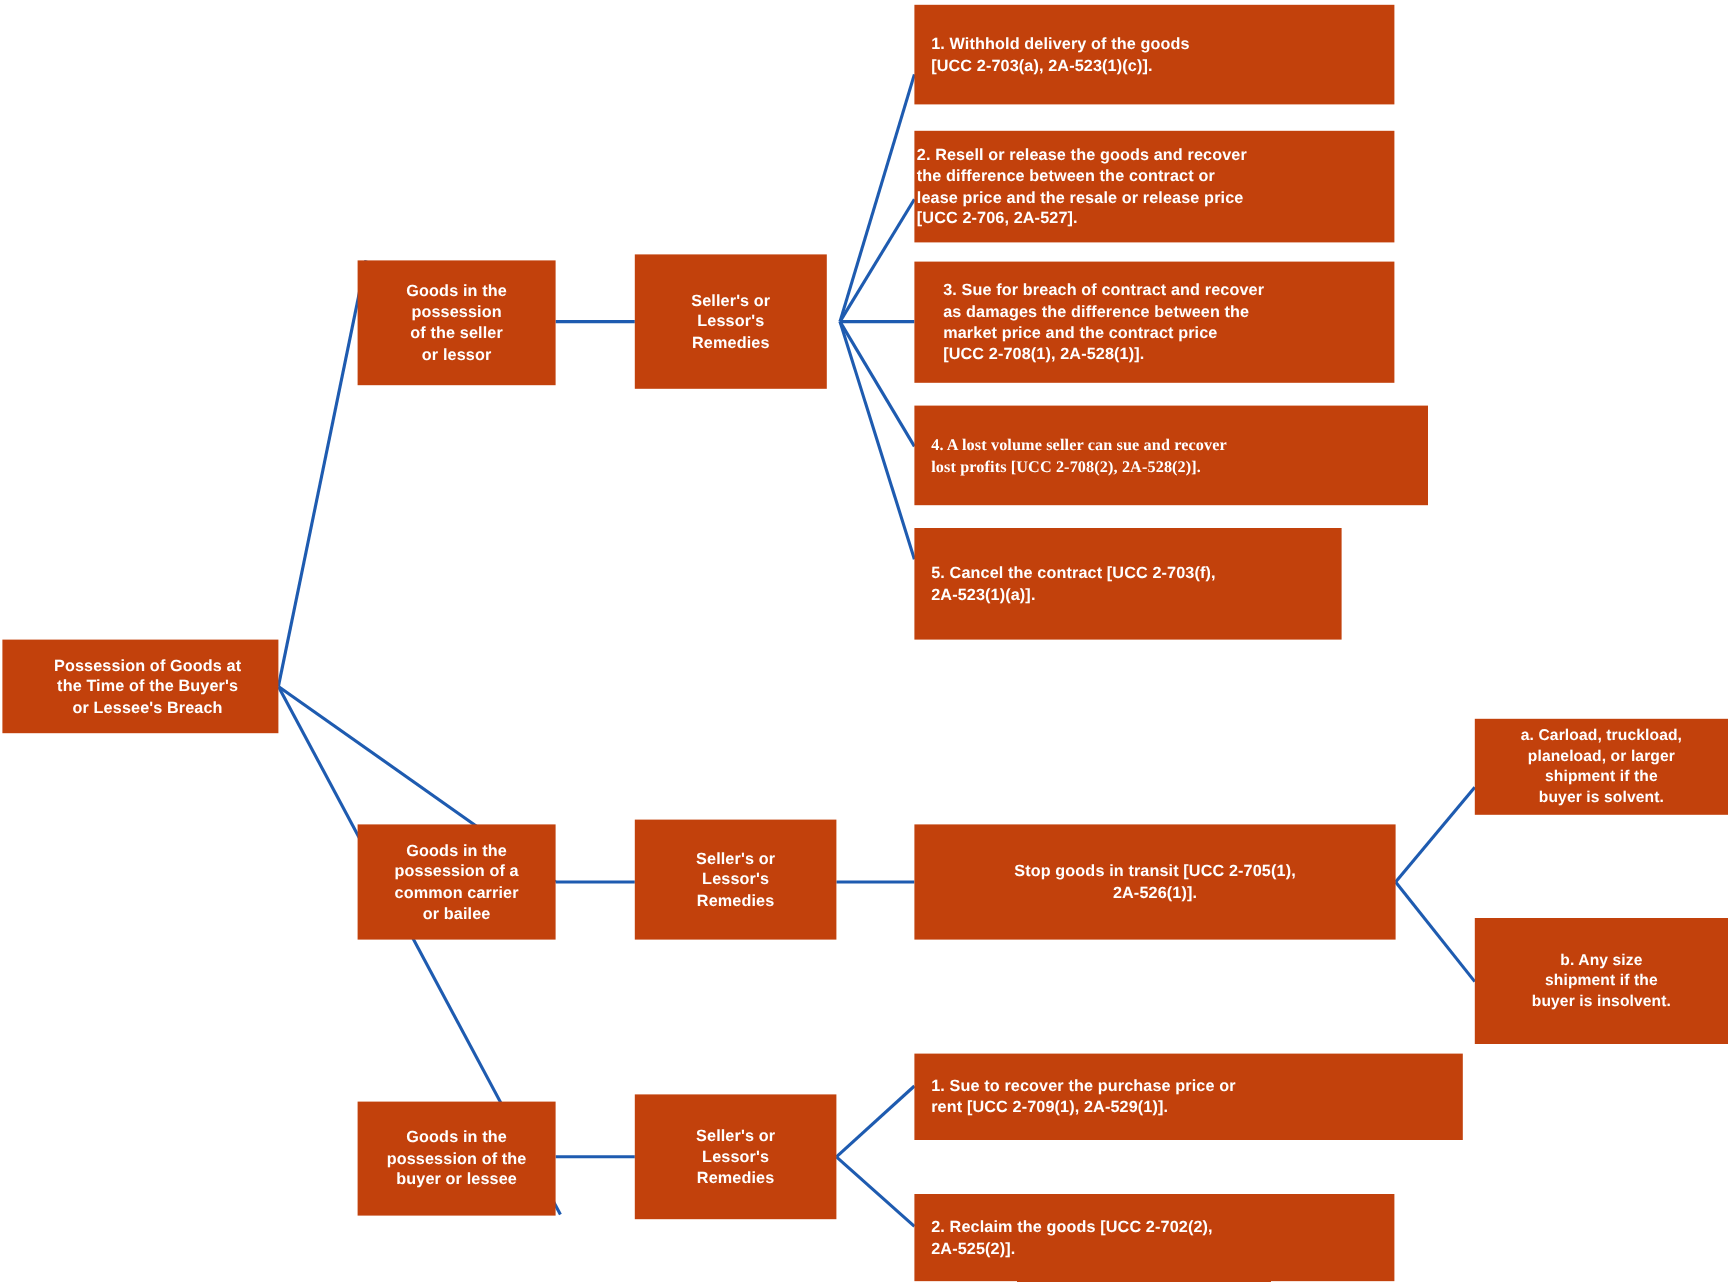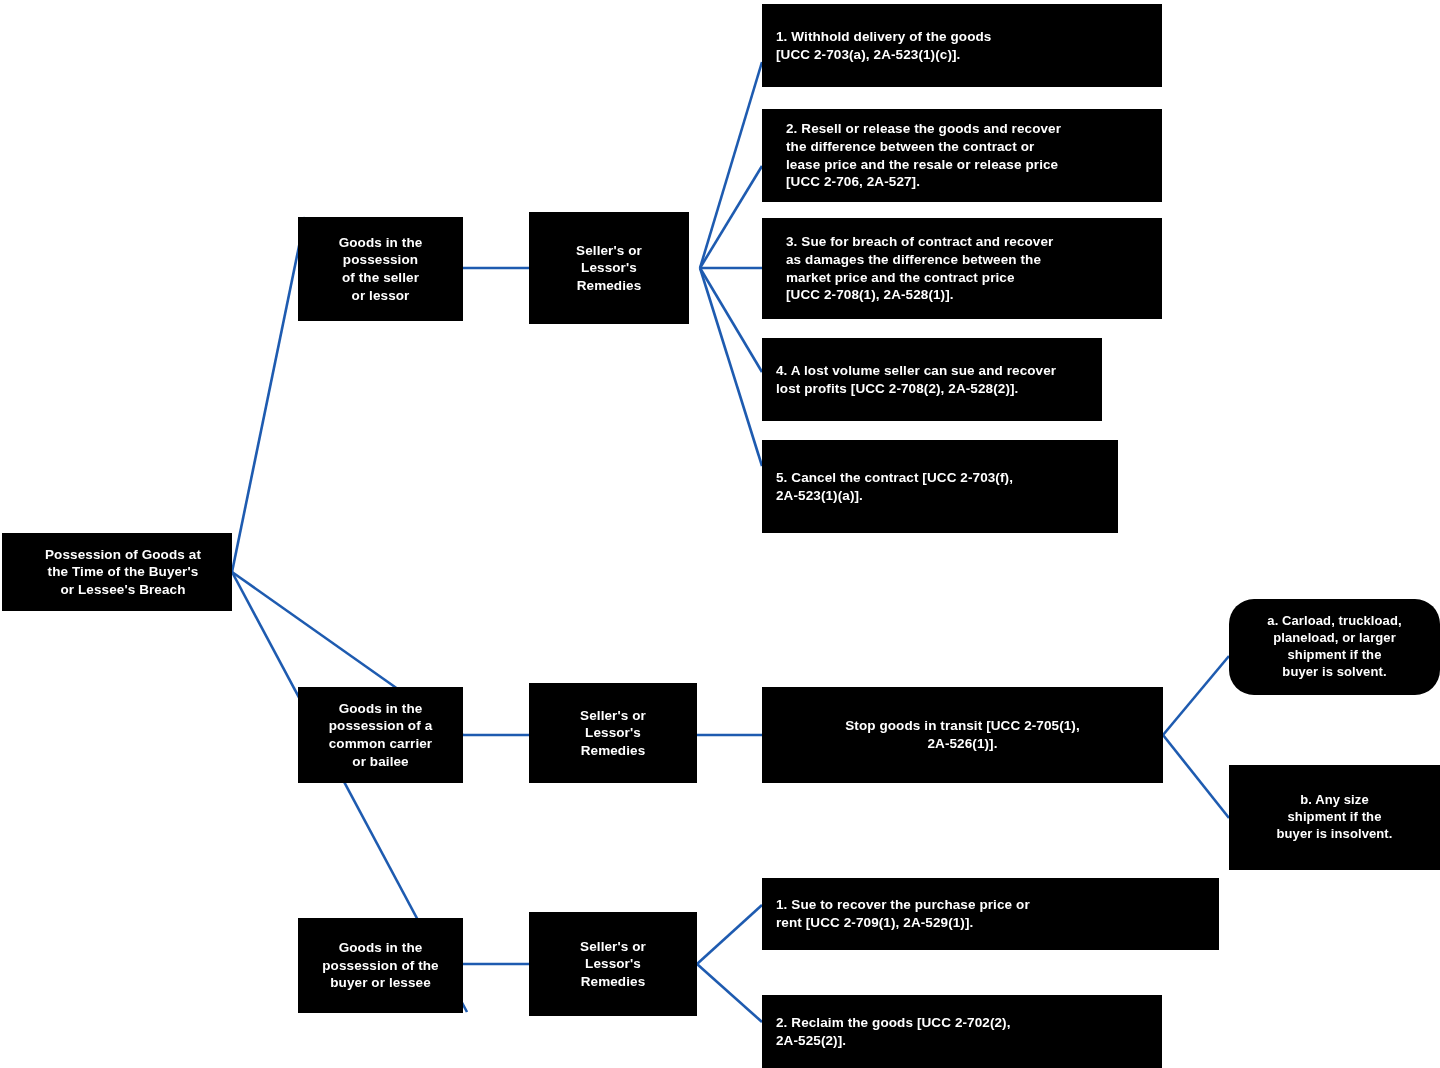--- a/index.html
+++ b/index.html
@@ -21,21 +21,21 @@
   #edges {
     position: absolute;
     left: 0;
     top: 0;
     width: 1440px;
     height: 1068px;
     pointer-events: none;
   }
   .node {
     position: absolute;
-    background: #000000;
+    background: #c2410c;
     color: #ffffff;
     box-sizing: border-box;
     display: flex;
     align-items: center;
     justify-content: center;
     font-weight: bold;
     letter-spacing: 0.1px;
     line-height: 1.30;
     z-index: 2;
   }
@@ -99,35 +99,35 @@
     <span class="txt">Seller's or
 Lessor's
 Remedies</span>
   </div>
 
   <div class="node left sz-leaf" style="left:762px; top:4px; width:400px; height:83px; padding:0 14px;">
     <span class="txt">1. Withhold delivery of the goods
     [UCC 2-703(a), 2A-523(1)(c)].</span>
   </div>
 
-  <div class="node left sz-leaf" style="left:762px; top:109px; width:400px; height:93px; padding:0 24px;">
+  <div class="node left sz-leaf" style="left:762px; top:109px; width:400px; height:93px; padding:0 2px;">
     <span class="txt">2. Resell or release the goods and recover
     the difference between the contract or
     lease price and the resale or release price
     [UCC 2-706, 2A-527].</span>
   </div>
 
   <div class="node left sz-leaf" style="left:762px; top:218px; width:400px; height:101px; padding:0 24px;">
     <span class="txt">3. Sue for breach of contract and recover
     as damages the difference between the
     market price and the contract price
     [UCC 2-708(1), 2A-528(1)].</span>
   </div>
 
-  <div class="node left sz-leaf" style="left:762px; top:338px; width:340px; height:83px; padding:0 14px;">
+  <div class="node left sz-leaf" style="left:762px; top:338px; width:428px; height:83px; padding:0 14px;font-family:Liberation Serif, serif;">
     <span class="txt">4. A lost volume seller can sue and recover
     lost profits [UCC 2-708(2), 2A-528(2)].</span>
   </div>
 
   <div class="node left sz-leaf" style="left:762px; top:440px; width:356px; height:93px; padding:0 14px;">
     <span class="txt">5. Cancel the contract [UCC 2-703(f),
     2A-523(1)(a)].</span>
   </div>
 
   <div class="node center sz-branch" style="left:298px; top:687px; width:165px; height:96px;">
@@ -141,21 +141,21 @@
     <span class="txt">Seller's or
 Lessor's
 Remedies</span>
   </div>
 
   <div class="node center sz-leaf" style="left:762px; top:687px; width:401px; height:96px; padding:16px 14px;">
     <span class="txt">Stop goods in transit [UCC 2-705(1),
 2A-526(1)].</span>
   </div>
 
-  <div class="node center sz-small" style="left:1229px; top:599px; width:211px; height:96px; padding:0 8px;border-radius:25px;">
+  <div class="node center sz-small" style="left:1229px; top:599px; width:211px; height:80px; padding:0 8px;">
     <span class="txt">a. Carload, truckload,
 planeload, or larger
 shipment if the
 buyer is solvent.</span>
   </div>
 
   <div class="node center sz-small" style="left:1229px; top:765px; width:211px; height:105px; padding:0 20px;">
     <span class="txt">b. Any size
 shipment if the
 buyer is insolvent.</span>

